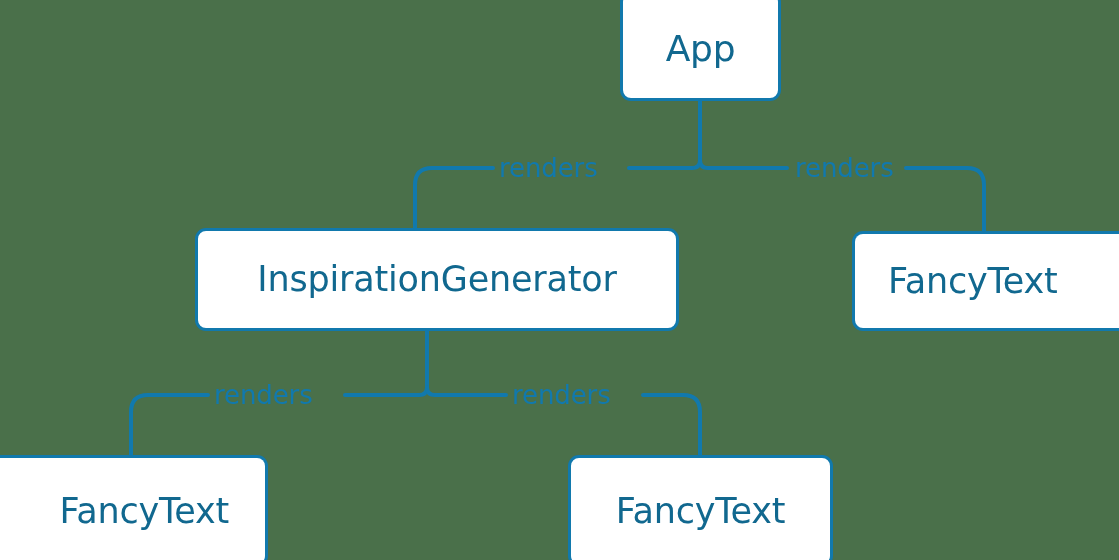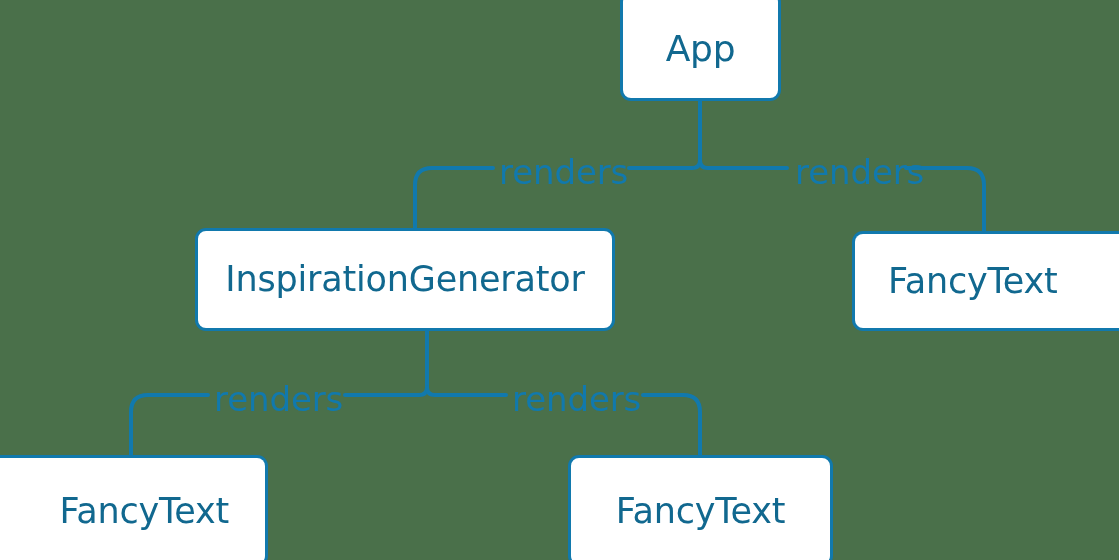--- a/index.html
+++ b/index.html
@@ -45,21 +45,21 @@
     z-index: 3;
   }
   .node-label {
     display: block;
     line-height: 1;
   }
   .edge-label {
     position: absolute;
     color: #1179ad;
     font-family: "DejaVu Sans", "Liberation Sans", sans-serif;
-    font-size: 34px;
+    font-size: 26px;
     font-weight: 400;
     line-height: 1;
     white-space: nowrap;
     letter-spacing: -0.1px;
     z-index: 4;
   }
 </style>
 </head>
 <body>
 
@@ -83,21 +83,21 @@
 
       <path d="M 427 387 Q 427 395 435 395 L 506 395"></path>
       <path d="M 643 395 L 683 395 Q 700 395 700 412 L 700 455"></path>
     </g>
   </svg>
 
   <div class="node" style="left:620px; top:-9px; width:161px; height:110px; font-size:36px; padding-top:6px;">
     <span class="node-label">App</span>
   </div>
 
-  <div class="node" style="left:195px; top:228px; width:420px; height:103px; font-size:35px;">
+  <div class="node" style="left:195px; top:228px; width:484px; height:103px; font-size:35px;">
     <span class="node-label">InspirationGenerator</span>
   </div>
 
   <div class="node" style="left:852px; top:231px; width:285px; height:100px; font-size:35px;
               border-right:none; border-top-right-radius:0; border-bottom-right-radius:0;
               justify-content:flex-start; padding-left:33px;">
     <span class="node-label">FancyText</span>
   </div>
 
   <div class="node" style="left:-22px; top:455px; width:290px; height:112px; font-size:35px;

